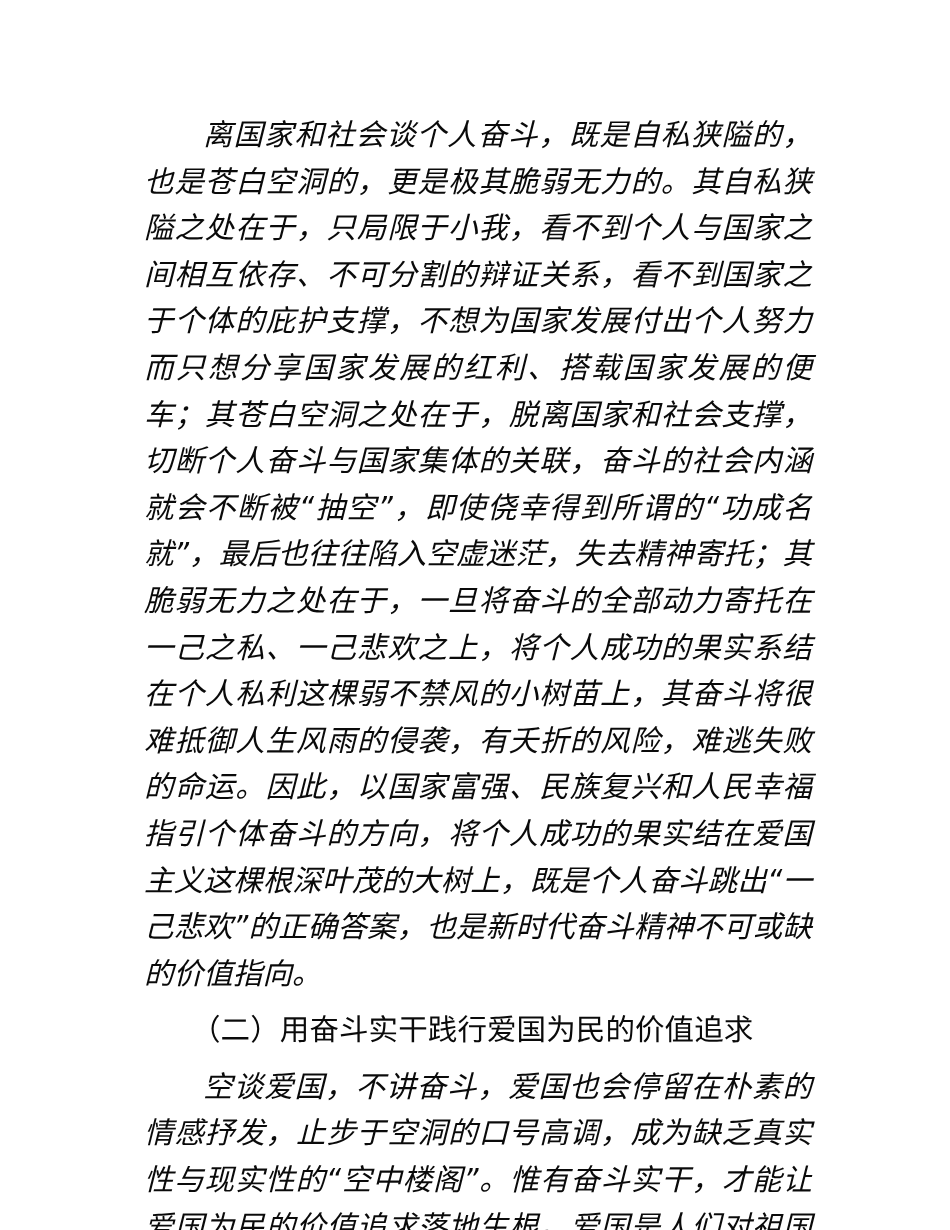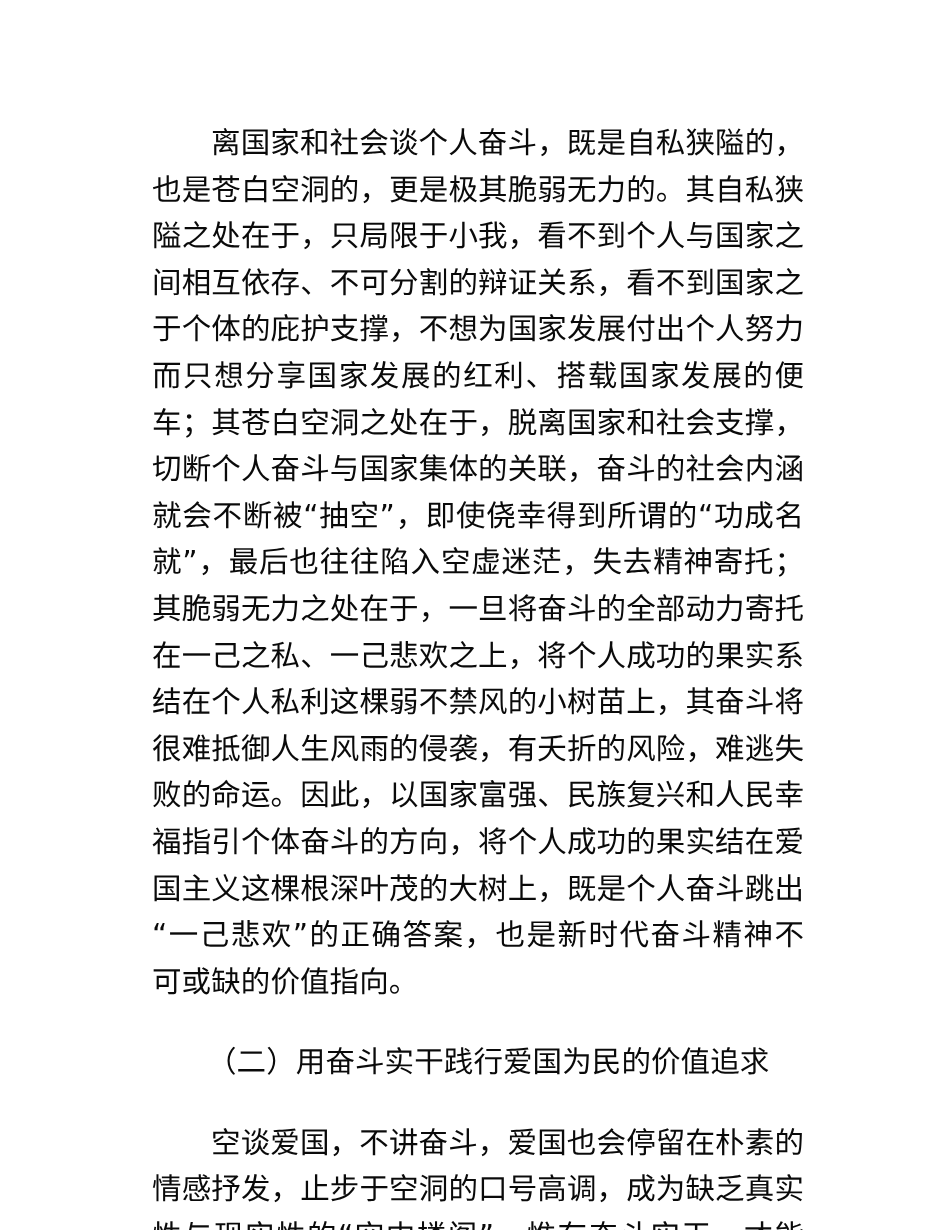--- a/index.html
+++ b/index.html
@@ -26,31 +26,32 @@
     width: 676px;
   }
   .para {
     font-size: 29.5px;
     line-height: 46.6px;
     color: #0a0a0a;
     text-align: justify;
     text-align-last: left;
     text-justify: inter-character;
     letter-spacing: 0.1px;
-    margin: 12px;
+    margin: 4px;
     text-indent: 59px;
     word-break: break-all;
     font-weight: 400;
+    font-style: italic;
   }
   .heading {
     font-size: 29.5px;
     line-height: 46.6px;
     color: #0a0a0a;
     text-align: left;
-    margin: 16px;
+    margin: 0;
     text-indent: 51px;
     letter-spacing: 0.1px;
     font-weight: 400;
     word-break: break-all;
   }
   .spacer-sm { height: 6px; }
 </style>
 </head>
 <body>
 

